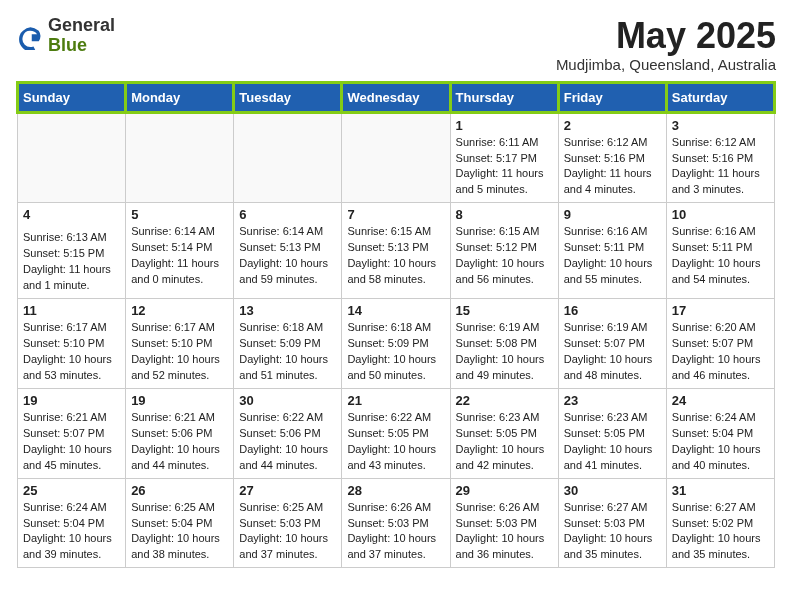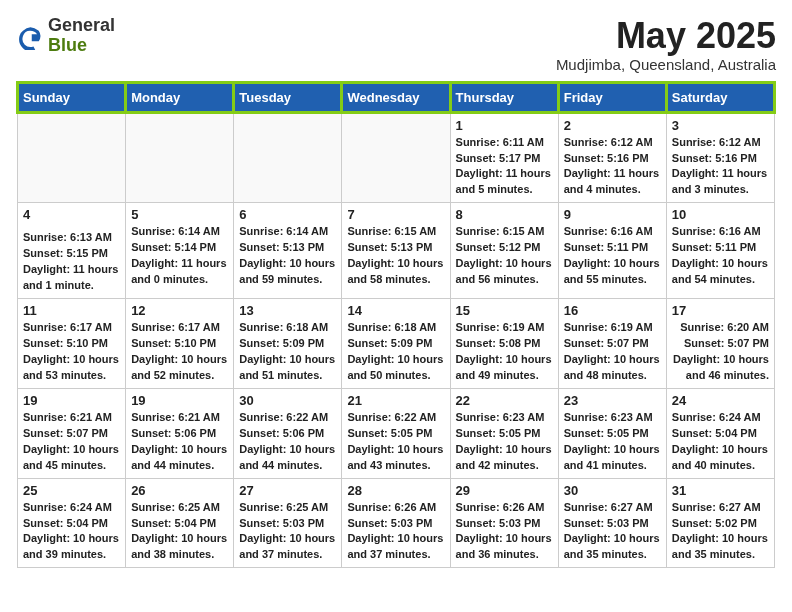--- a/index.html
+++ b/index.html
@@ -77,21 +77,20 @@
     }
     .day-num {
       font-size: 13px;
       font-weight: bold;
       margin-bottom: 2px;
       display: block;
     }
     .day-info {
       line-height: 1.45;
       font-size: 11px;
-      font-weight: bold;
     }
     tr.week-row td {
       height: 88px;
     }
   </style>
 </head>
 <body>
 
 <div class="header">
   <div class="logo">
@@ -238,21 +237,21 @@
         </td>
         <td>
           <span class="day-num">16</span>
           <div class="day-info" style="white-space: pre-line;">Sunrise: 6:19 AM
 Sunset: 5:07 PM
 Daylight: 10 hours
 and 48 minutes.</div>
         </td>
         <td>
           <span class="day-num">17</span>
-          <div class="day-info" style="white-space: pre-line; text-align: right;">Sunrise: 6:20 AM
+          <div class="day-info" style="white-space: pre-line;">Sunrise: 6:20 AM
 Sunset: 5:07 PM
 Daylight: 10 hours
 and 46 minutes.</div>
         </td>
       </tr>
       <tr class="week-row">
         <td>
           <span class="day-num">19</span>
           <div class="day-info" style="white-space: pre-line;">Sunrise: 6:21 AM
 Sunset: 5:07 PM

